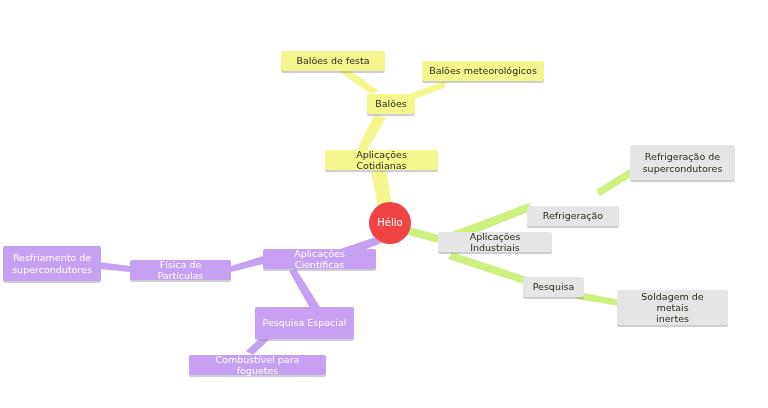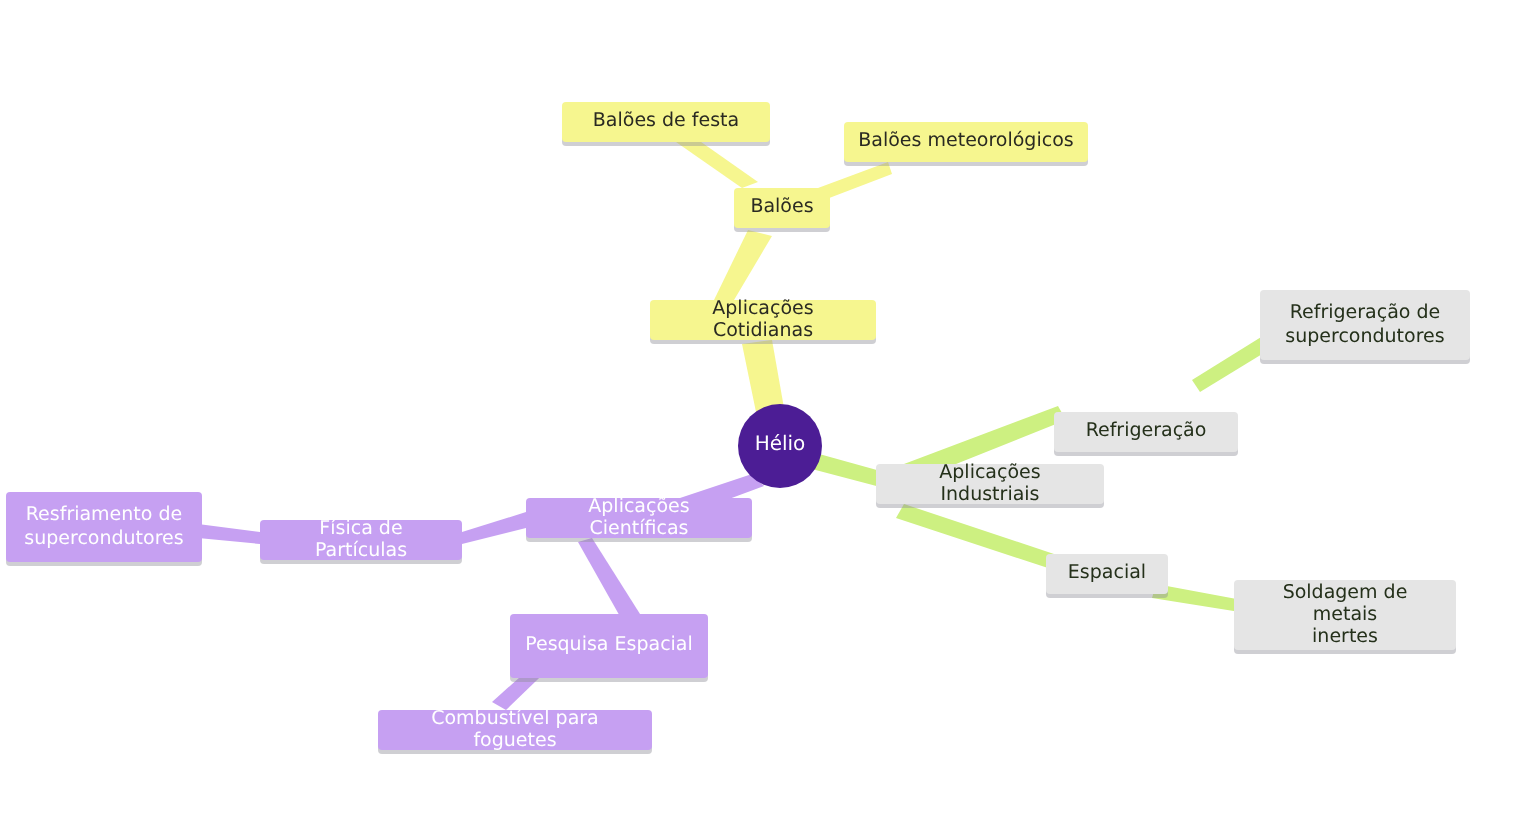--- a/index.html
+++ b/index.html
@@ -46,21 +46,21 @@
   }
   .node.green {
     background: #e5e5e5;
     color: #24301a;
   }
   .node.purple {
     background: #c6a0f2;
     color: #ffffff;
   }
   .node.root {
-    background: #4c1d95;
+    background: #ef4444;
     color: #ffffff;
     border-radius: 50%;
     box-shadow: none;
     padding: 0;
   }
 </style>
 </head>
 <body>
 
 <div id="canvas">
@@ -84,21 +84,21 @@
 
   <div id="nodes-layer">
       <div class="node yellow" style="left: 325px; top: 150px; width: 113px; height: 20px; font-size: 9.5px;"><span>Aplicações Cotidianas</span></div>
       <div class="node yellow" style="left: 367px; top: 94px; width: 48px; height: 20px; font-size: 9.5px;"><span>Balões</span></div>
       <div class="node yellow" style="left: 281px; top: 51px; width: 104px; height: 20px; font-size: 9.5px;"><span>Balões de festa</span></div>
       <div class="node yellow" style="left: 422px; top: 61px; width: 122px; height: 20px; font-size: 9.5px;"><span>Balões meteorológicos</span></div>
       <div class="node green" style="left: 438px; top: 232px; width: 114px; height: 20px; font-size: 9.5px;"><span>Aplicações Industriais</span></div>
       <div class="node green" style="left: 527px; top: 206px; width: 92px; height: 20px; font-size: 9.5px;"><span>Refrigeração</span></div>
       <div class="node green" style="left: 630px; top: 145px; width: 105px; height: 35px; font-size: 9.5px;"><span>Refrigeração de
 supercondutores</span></div>
-      <div class="node green" style="left: 523px; top: 277px; width: 61px; height: 20px; font-size: 9.5px;"><span>Espacial</span></div>
+      <div class="node green" style="left: 523px; top: 277px; width: 61px; height: 20px; font-size: 9.5px;"><span>Pesquisa</span></div>
       <div class="node green" style="left: 617px; top: 290px; width: 111px; height: 35px; font-size: 9.5px;"><span>Soldagem de metais
 inertes</span></div>
       <div class="node purple" style="left: 263px; top: 249px; width: 113px; height: 20px; font-size: 9.5px;"><span>Aplicações Científicas</span></div>
       <div class="node purple" style="left: 130px; top: 260px; width: 101px; height: 20px; font-size: 9.5px;"><span>Física de Partículas</span></div>
       <div class="node purple" style="left: 3px; top: 246px; width: 98px; height: 35px; font-size: 9.5px;"><span>Resfriamento de
 supercondutores</span></div>
       <div class="node purple" style="left: 255px; top: 307px; width: 99px; height: 32px; font-size: 9.5px; justify-content: center;"><span>Pesquisa Espacial</span></div>
       <div class="node purple" style="left: 189px; top: 355px; width: 137px; height: 20px; font-size: 9.5px;"><span>Combustível para foguetes</span></div>
       <div class="node root" style="left: 369px; top: 202px; width: 42px; height: 42px; font-size: 10px;"><span>Hélio</span></div>
     </div>

